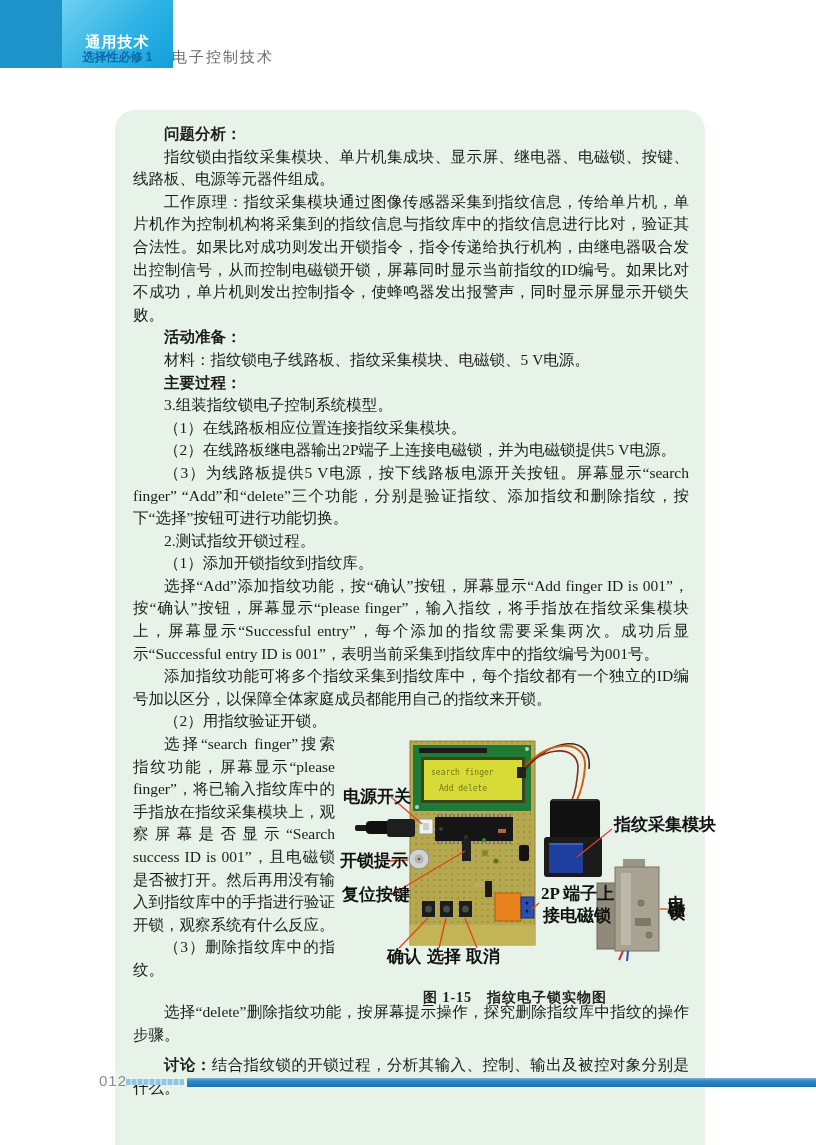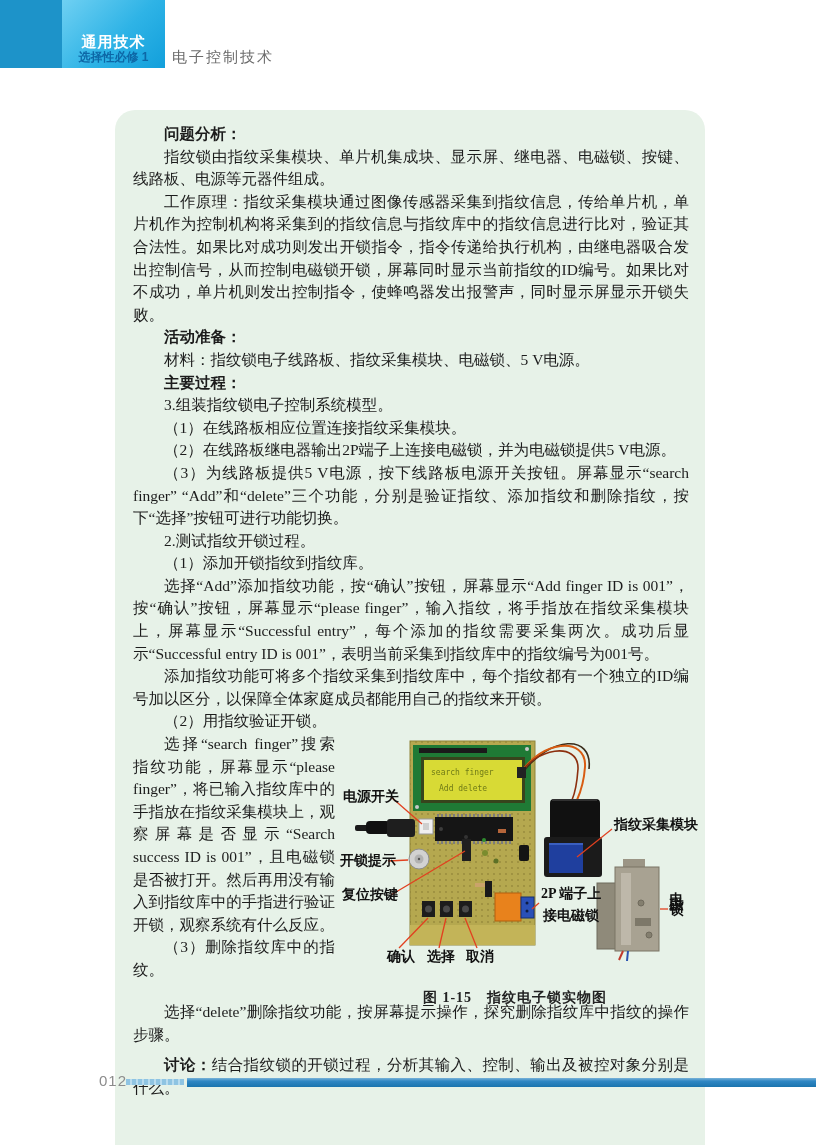--- a/index.html
+++ b/index.html
@@ -2,21 +2,21 @@
 <html><head>
 <meta charset="utf-8">
 <style>
   html,body{margin:0;padding:0;}
   body{width:816px;height:1145px;background:#ffffff;position:relative;
        font-family:"Liberation Serif","DejaVu Serif",serif;color:#1c1c1c;}
 
   
   .hdr{position:absolute;top:0;left:0;width:816px;height:68px;}
   .hdr-strip{position:absolute;left:0;top:0;width:62px;height:68px;background:#1d93c9;}
-  .hdr-block{position:absolute;left:62px;top:0;width:103px;height:68px;
+  .hdr-block{position:absolute;left:62px;top:0;width:111px;height:68px;
              background:linear-gradient(135deg,#6fd0f2 0%,#2eb3e6 55%,#129fdb 100%);
              display:flex;flex-direction:column;justify-content:flex-end;align-items:center;
              padding-bottom:4px;box-sizing:border-box;}
   .series-title{color:#ffffff;font-family:"Liberation Sans",sans-serif;font-weight:700;
                 font-size:15px;line-height:17px;letter-spacing:1px;}
   .series-sub{color:#0d67a6;font-family:"Liberation Sans",sans-serif;font-weight:700;
               font-size:12px;line-height:14px;}
   .chapter{position:absolute;left:172px;top:48px;color:#6b6b6b;
            font-family:"Liberation Sans",sans-serif;font-size:15px;letter-spacing:2px;}
 
@@ -28,21 +28,21 @@
   .panel p.heading{font-family:"Liberation Sans",sans-serif;font-weight:700;}
   .figure-row{display:flex;align-items:flex-start;}
   .col-text{width:202px;flex:0 0 202px;}
   .after-fig{margin-top:6px !important;}
   .discussion{margin-top:8px !important;}
   .discussion b{font-family:"Liberation Sans",sans-serif;font-weight:700;font-style:normal;margin-top:28px;}
 
   
   figure.photo{position:relative;width:366px;height:262px;margin:0;flex:0 0 366px;}
   figure.photo svg{position:absolute;left:0;top:0;}
-  .flabel{position:absolute;font-weight:700;font-size:14px;line-height:14px;
+  .flabel{position:absolute;font-weight:700;font-size:17px;line-height:14px;
           color:#111;white-space:nowrap;}
   .flabel.vert{writing-mode:vertical-rl;text-orientation:upright;letter-spacing:5px;}
   figcaption{position:absolute;left:60px;top:256px;width:240px;text-align:center;
              font-size:14px;font-weight:600;color:#222;letter-spacing:1px;}
 
   
   .footer{position:absolute;left:0;top:1072px;width:738px;height:20px;}
   .page-num{position:absolute;left:99px;top:0;font-family:"Liberation Sans",sans-serif;
             font-size:15px;color:#8c8c8c;letter-spacing:1px;}
   .bar-dotted{position:absolute;left:126px;top:7px;width:58px;height:6px;

